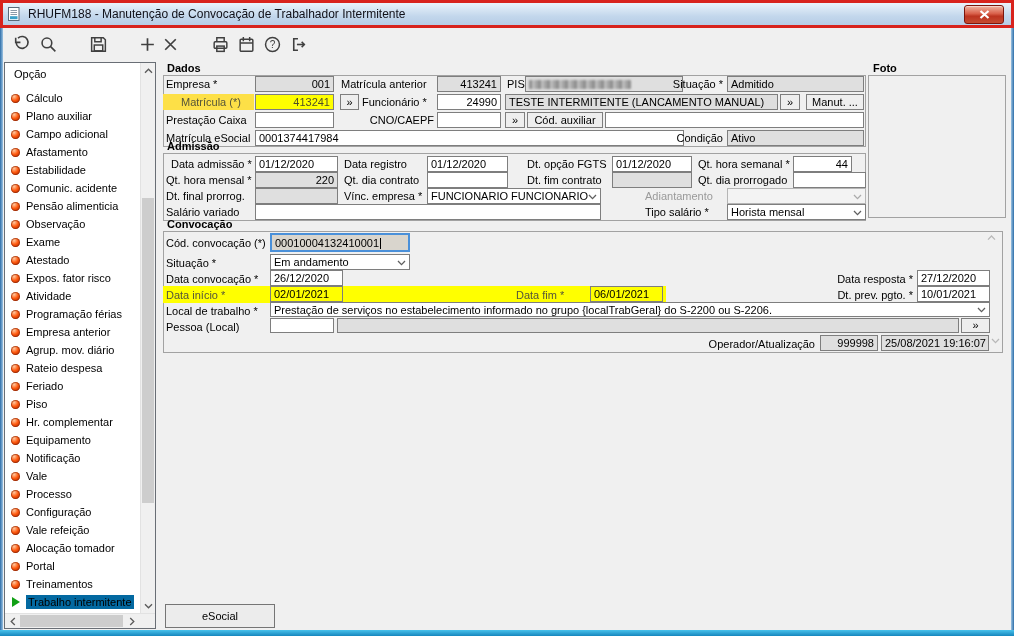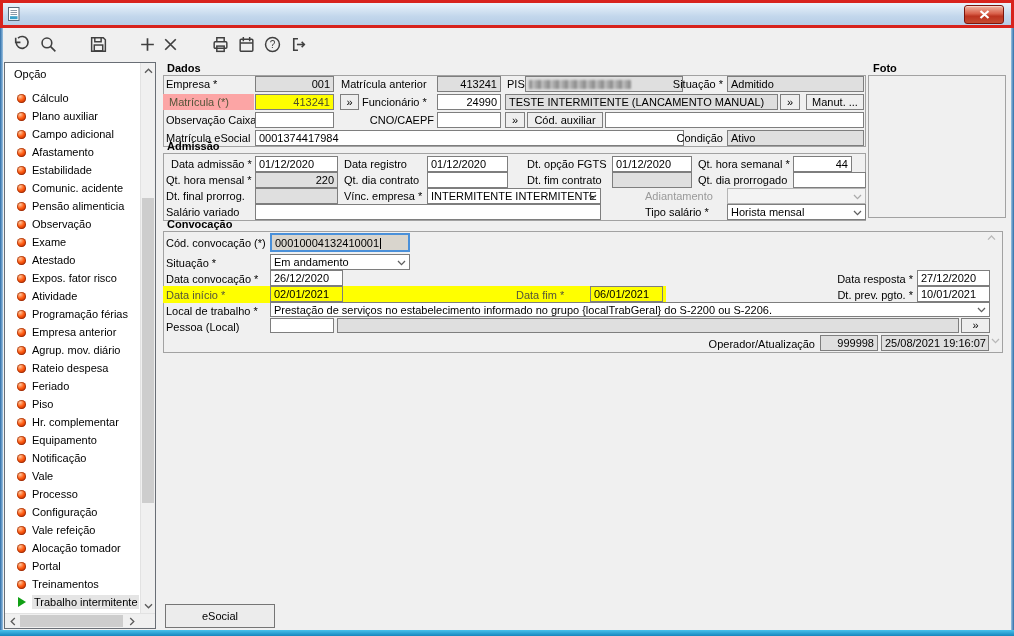--- a/index.html
+++ b/index.html
@@ -19,27 +19,27 @@
   .edge-l{position:absolute;left:0;top:28px;width:3px;height:602px;background:linear-gradient(90deg,#2d6da8,#9cc3e2)}
   .edge-r{position:absolute;right:0;top:28px;width:3px;height:602px;background:linear-gradient(90deg,#9cc3e2,#2d6da8)}
   .edge-b{position:absolute;left:0;bottom:0;width:1014px;height:6px;background:linear-gradient(#49c2ec,#1686bd)}
   
   .toolbar{position:absolute;left:3px;top:28px;width:1008px;height:32px;background:#f0f0f0}
   .tbtn{position:absolute;top:4px;width:24px;height:24px;display:flex;align-items:center;justify-content:center;cursor:default}
   
   .sidebar{position:absolute;left:4px;top:62px;width:152px;height:567px;background:#fff;border:1px solid #696e75}
   .side-header{position:absolute;left:9px;top:5px}
   .side-list{position:absolute;left:1px;top:26px;right:16px;bottom:16px;overflow:hidden}
-  .side-item{height:18px;display:flex;align-items:center;padding-left:11px;white-space:nowrap}
+  .side-item{height:18px;display:flex;align-items:center;padding-left:5px;white-space:nowrap}
   .ball-icon{width:9px;height:9px;border-radius:50%;flex:none;margin-right:6px;
     background:radial-gradient(circle at 35% 28%,#ffc9a0,#ff5a10 45%,#b52b00 85%);
     box-shadow:inset 0 0 0 1px rgba(120,30,0,.5)}
   .play-icon{width:0;height:0;flex:none;border-left:8px solid #11a015;border-top:5px solid transparent;
     border-bottom:5px solid transparent;margin-right:6px;margin-left:1px}
-  .side-item.selected .side-label{background:#e5e5e5;padding:1px 2px}
+  .side-item.selected .side-label{background:#0369a1;padding:1px 2px}
   .vscroll{position:absolute;right:0;top:0;width:15px;bottom:15px;background:#f0f0f0;border-left:1px solid #e2e2e2}
   .vthumb{position:absolute;left:1px;right:1px;top:135px;height:305px;background:#cdcdcd}
   .varrow{position:absolute;left:0;width:15px;height:15px;display:flex;align-items:center;justify-content:center}
   .hscroll{position:absolute;left:0;bottom:0;right:0;height:15px;background:#f0f0f0;border-top:1px solid #e2e2e2}
   .hthumb{position:absolute;left:15px;top:1px;bottom:1px;width:103px;background:#cdcdcd}
   .harrow{position:absolute;top:0;width:14px;height:14px;display:flex;align-items:center;justify-content:center}
   
   .grp{position:absolute;border:1px solid #a2a2a2}
   .glabel{position:absolute;height:14px;line-height:14px;font-weight:bold;white-space:nowrap}
   
@@ -75,20 +75,21 @@
 <div id="app">
 
   <div class="titlebar">
     <span class="doc-icon">
       <svg width="16" height="16" viewBox="0 0 16 16">
           <rect x="2.5" y="1.5" width="10.5" height="13" fill="#fff" stroke="#5a6b7a"></rect>
           <path d="M4.5 4.5h6.5M4.5 6.5h6.5M4.5 8.5h6.5" stroke="#8a9aa8" fill="none"></path>
           <rect x="4" y="10.2" width="7.5" height="3" fill="#3aa0c8"></rect>
         </svg>
     </span>
+    <span class="title-text">RHUFM188 - Manutenção de Convocação de Trabalhador Intermitente</span>
     <div class="close-btn">
       <svg width="11" height="9" viewBox="0 0 11 9">
           <path d="M1.5 1 9.5 8 M9.5 1 1.5 8" stroke="#fff" stroke-width="2.2"></path>
         </svg>
     </div>
   </div>
 
   <div class="toolbar">
     <div class="tbtn" style="left:6px">
         <svg width="19" height="19" viewBox="0 0 18 18" fill="none" stroke="#404040" stroke-width="1.5">
@@ -302,30 +303,30 @@
   <div class="fld gray num" style="left:255px;top:76px;width:79px">001</div>
   <div class="lbl" style="left:341px;top:76px">Matrícula anterior</div>
   <div class="fld gray num" style="left:437px;top:76px;width:64px">413241</div>
   <div class="lbl" style="left:507px;top:76px">PIS</div>
   <div class="fld gray" style="left:525px;top:76px;width:158px">
       <span class="redact"></span>
     </div>
   <div class="lbl r" style="left:665px;top:76px;width:58px">Situação *</div>
   <div class="fld gray" style="left:727px;top:76px;width:137px">Admitido</div>
 
-  <div class="lbl ylbl" style="left:163px;top:94px;width:91px;background:#fca5a5;padding-left:6px">Matrícula (*)</div>
+  <div class="lbl ylbl" style="left:163px;top:94px;width:91px;background:#fde047;padding-left:18px">Matrícula (*)</div>
   <div class="fld yel num yval" style="left:255px;top:94px;width:79px">413241</div>
   <div class="btnx" style="left:340px;top:94px;width:19px">»</div>
   <div class="lbl" style="left:362px;top:94px">Funcionário *</div>
   <div class="fld num" style="left:437px;top:94px;width:64px">24990</div>
   <div class="fld gray" style="left:505px;top:94px;width:273px">TESTE INTERMITENTE (LANCAMENTO MANUAL)</div>
   <div class="btnx" style="left:780px;top:94px;width:20px">»</div>
   <div class="btnx" style="left:806px;top:94px;width:58px">Manut. ...</div>
 
-  <div class="lbl" style="left:166px;top:112px">Observação Caixa</div>
+  <div class="lbl" style="left:166px;top:112px">Prestação Caixa</div>
   <div class="fld" style="left:255px;top:112px;width:79px"></div>
   <div class="lbl r" style="left:362px;top:112px;width:72px">CNO/CAEPF</div>
   <div class="fld" style="left:437px;top:112px;width:64px"></div>
   <div class="btnx" style="left:505px;top:112px;width:20px">»</div>
   <div class="btnx" style="left:527px;top:112px;width:76px">Cód. auxiliar</div>
   <div class="fld" style="left:605px;top:112px;width:259px"></div>
 
   <div class="lbl" style="left:166px;top:130px">Matrícula eSocial</div>
   <div class="fld" style="left:255px;top:130px;width:429px">0001374417984</div>
   <div class="lbl r" style="left:665px;top:130px;width:58px">Condição</div>
@@ -351,21 +352,21 @@
   <div class="lbl" style="left:344px;top:172px">Qt. dia contrato</div>
   <div class="fld" style="left:427px;top:172px;width:81px"></div>
   <div class="lbl" style="left:527px;top:172px">Dt. fim contrato</div>
   <div class="fld gray" style="left:612px;top:172px;width:80px"></div>
   <div class="lbl" style="left:698px;top:172px">Qt. dia prorrogado</div>
   <div class="fld" style="left:793px;top:172px;width:73px"></div>
 
   <div class="lbl" style="left:166px;top:188px">Dt. final prorrog.</div>
   <div class="fld gray" style="left:255px;top:188px;width:83px"></div>
   <div class="lbl" style="left:344px;top:188px">Vínc. empresa *</div>
-  <div class="fld dd" style="left:427px;top:188px;width:174px"><span>INTERMITENTE INTERMITENTE</span><span class="chev">
+  <div class="fld dd" style="left:427px;top:188px;width:174px"><span>FUNCIONARIO FUNCIONARIO</span><span class="chev">
         <svg width="9" height="6" viewBox="0 0 9 6">
           <polyline points="1,1 4.5,4.6 8,1" fill="none" stroke="#5f5f5f" stroke-width="1.3"></polyline>
         </svg>
       </span></div>
   <div class="lbl dislbl" style="left:645px;top:188px">Adiantamento</div>
   <div class="fld dd dis" style="left:727px;top:188px;width:139px"><span></span><span class="chev">
         <svg width="9" height="6" viewBox="0 0 9 6">
           <polyline points="1,1 4.5,4.6 8,1" fill="none" stroke="#ababab" stroke-width="1.3"></polyline>
         </svg>
       </span></div>

